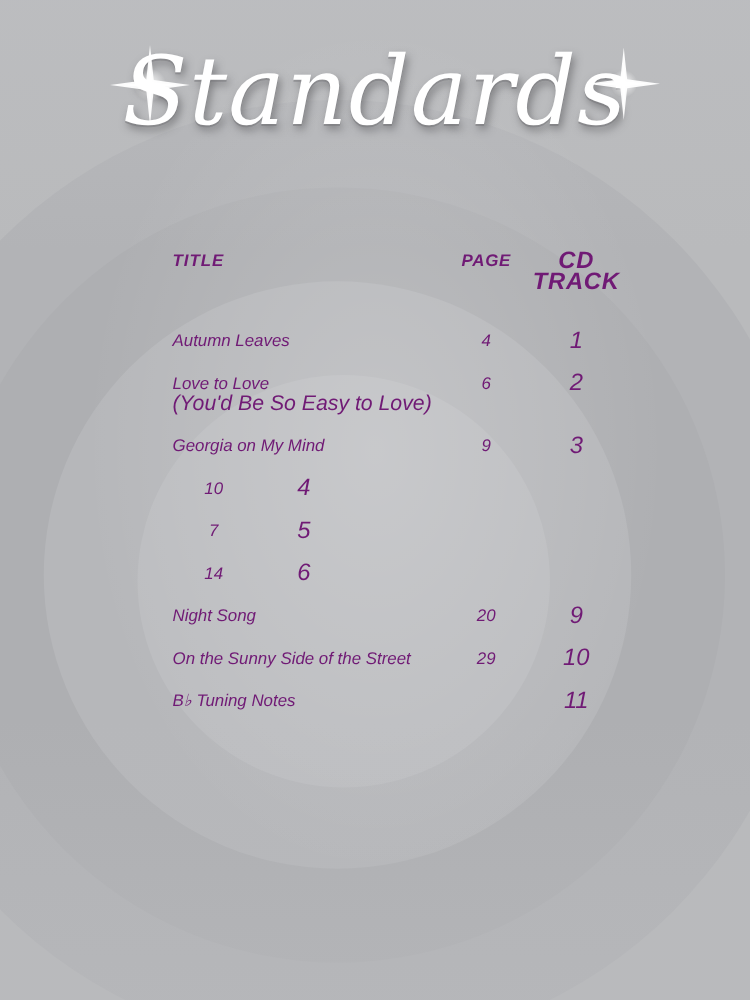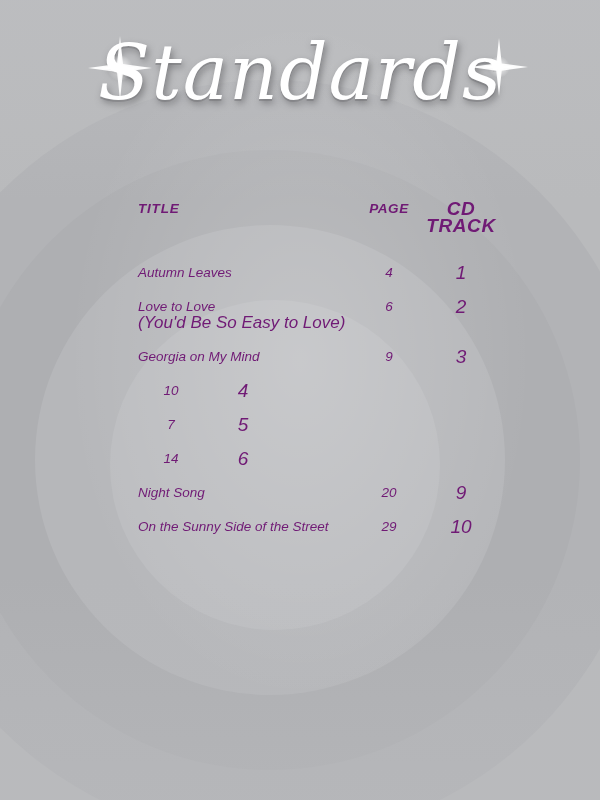--- a/index.html
+++ b/index.html
@@ -229,15 +229,20 @@
       <div class="col-page">20</div>
       <div class="col-track">9</div>
     </div>
 
     <div class="row entry">
       <div class="col-title">On the Sunny Side of the Street</div>
       <div class="col-page">29</div>
       <div class="col-track">10</div>
     </div>
 
+    <div class="row entry">
+      <div class="col-title">B♭ Tuning Notes</div>
+      <div class="col-page"></div>
+      <div class="col-track">11</div>
+    </div>
 
   </div>
 </div>
 
 </body></html>

